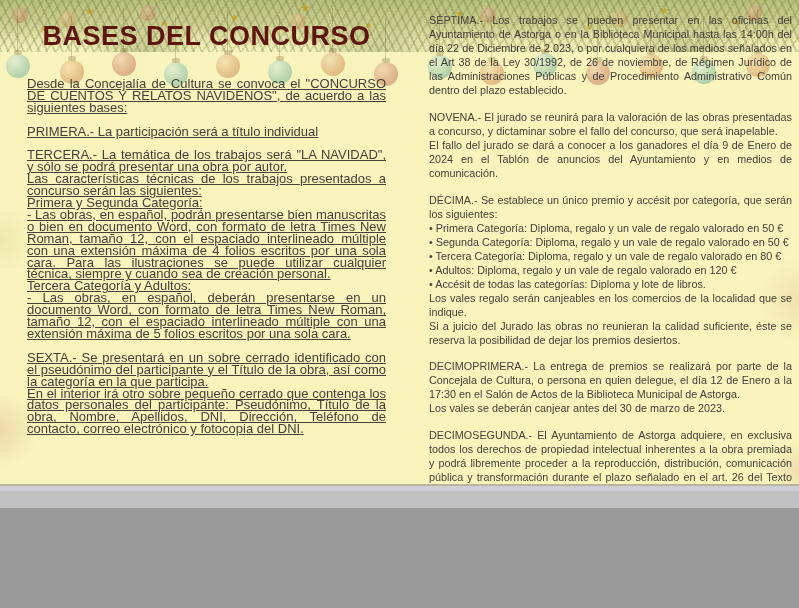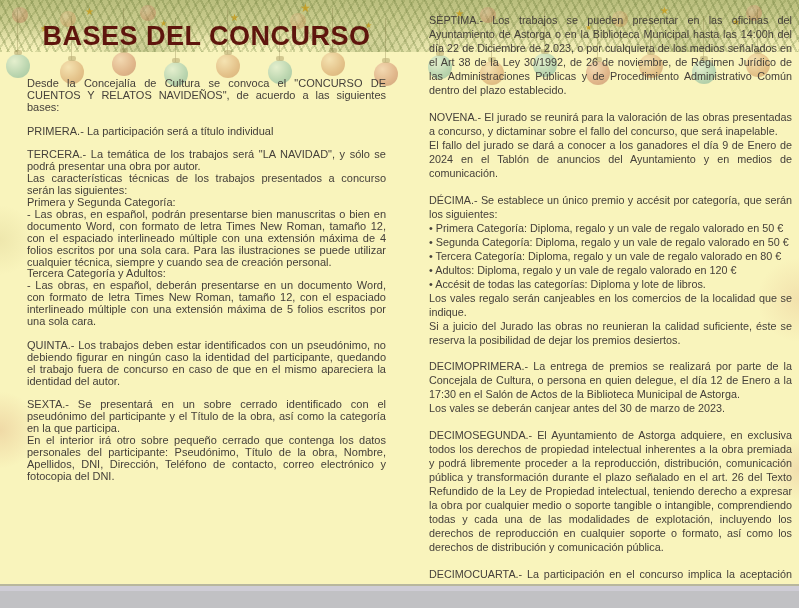--- a/index.html
+++ b/index.html
@@ -1,18 +1,18 @@
 <!DOCTYPE html>
 <html><head>
 <meta charset="utf-8">
 <style>
   html,body{margin:0;padding:0;}
   body{background:#9a9a9a;font-family:"Liberation Sans","DejaVu Sans",sans-serif;}
   .page{
-    position:relative;width:799px;height:608px;overflow:hidden;
+    position:relative;width:799px;height:508px;overflow:hidden;
     background-color:#f9f4bc;
     background-image:
       radial-gradient(circle 55px at 0px 430px, rgba(215,150,110,.28), rgba(215,150,110,0) 70%),
       radial-gradient(circle 60px at 799px 300px, rgba(215,150,110,.20), rgba(215,150,110,0) 70%),
       radial-gradient(circle 45px at 799px 470px, rgba(210,140,120,.22), rgba(210,140,120,0) 70%),
       radial-gradient(circle 50px at 0px 240px, rgba(200,185,120,.22), rgba(200,185,120,0) 70%);
   }
   
   .garland{
     position:absolute;top:0;left:0;width:799px;height:52px;z-index:1;pointer-events:none;
@@ -38,21 +38,21 @@
   .col-left{left:27px;width:359px;}
   .col-right{left:429px;width:363px;top:13px;}
   h1.title{
     margin:21px 0 26px 0;text-align:center;
     font-size:27px;font-weight:bold;color:#5e150d;letter-spacing:.5px;
   }
   .col p{
     color:#45403a;text-align:justify;white-space:pre-line;
     -webkit-hyphens:none;hyphens:none;
   }
-  .col-left p{font-size:11px;line-height:11.9px;margin:0 0 11.9px 0;}
+  .col-left p{font-size:13px;line-height:11.9px;margin:0 0 11.9px 0;text-decoration:underline;}
   .col-right p{font-size:10.8px;line-height:14px;margin:0 0 12.8px 0;}
   
   .bottom-bar{
     position:absolute;left:0;bottom:0;width:799px;height:24px;z-index:4;
     background:linear-gradient(180deg,#b8b79d 0 2px,#cfcdd6 2px 7px,#c1c1c4 7px 100%);
   }
 </style>
 </head>
 <body>
 
@@ -98,21 +98,20 @@
   <div class="col col-left">
     <h1 class="title">BASES DEL CONCURSO</h1>
     <p>Desde la Concejalía de Cultura se convoca el "CONCURSO DE CUENTOS Y RELATOS NAVIDEÑOS", de acuerdo a las siguientes bases:</p>
     <p>PRIMERA.- La participación será a título individual</p>
     <p>TERCERA.- La temática de los trabajos será "LA NAVIDAD", y sólo se podrá presentar una obra por autor.
 Las características técnicas de los trabajos presentados a concurso serán las siguientes:
 Primera y Segunda Categoría:
 - Las obras, en español, podrán presentarse bien manuscritas o bien en documento Word, con formato de letra Times New Roman, tamaño 12, con el espaciado interlineado múltiple con una extensión máxima de 4 folios escritos por una sola cara. Para las ilustraciones se puede utilizar cualquier técnica, siempre y cuando sea de creación personal.
 Tercera Categoría y Adultos:
 - Las obras, en español, deberán presentarse en un documento Word, con formato de letra Times New Roman, tamaño 12, con el espaciado interlineado múltiple con una extensión máxima de 5 folios escritos por una sola cara.</p>
-    <p>QUINTA.- Los trabajos deben estar identificados con un pseudónimo, no debiendo figurar en ningún caso la identidad del participante, quedando el trabajo fuera de concurso en caso de que en el mismo apareciera la identidad del autor.</p>
     <p>SEXTA.- Se presentará en un sobre cerrado identificado con el pseudónimo del participante y el Título de la obra, así como la categoría en la que participa.
 En el interior irá otro sobre pequeño cerrado que contenga los datos personales del participante: Pseudónimo, Título de la obra, Nombre, Apellidos, DNI, Dirección, Teléfono de contacto, correo electrónico y fotocopia del DNI.</p>
 
   </div>
 
   <div class="col col-right">
     <p>SÉPTIMA.- Los trabajos se pueden presentar en las oficinas del Ayuntamiento de Astorga o en la Biblioteca Municipal hasta las 14:00h del día 22 de Diciembre de 2.023, o por cualquiera de los medios señalados en el Art 38 de la Ley 30/1992, de 26 de noviembre, de Régimen Jurídico de las Administraciones Públicas y de Procedimiento Administrativo Común dentro del plazo establecido.</p>
     <p>NOVENA.- El jurado se reunirá para la valoración de las obras presentadas a concurso, y dictaminar sobre el fallo del concurso, que será inapelable.
 El fallo del jurado se dará a conocer a los ganadores el día 9 de Enero de 2024 en el Tablón de anuncios del Ayuntamiento y en medios de comunicación.</p>
     <p>DÉCIMA.- Se establece un único premio y accésit por categoría, que serán los siguientes:

